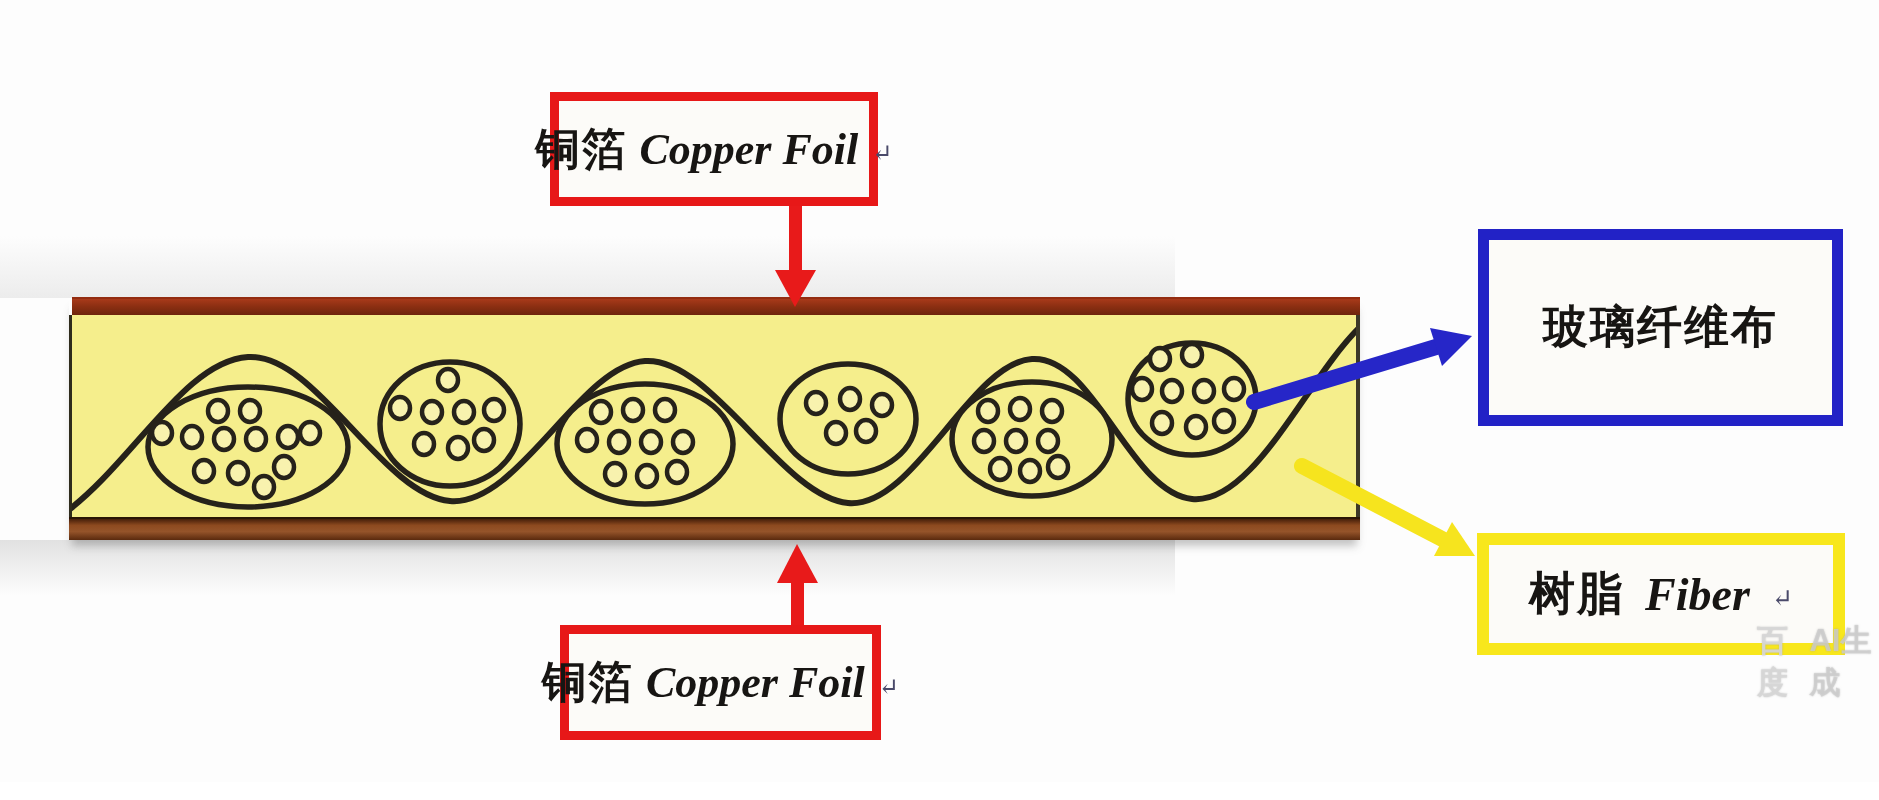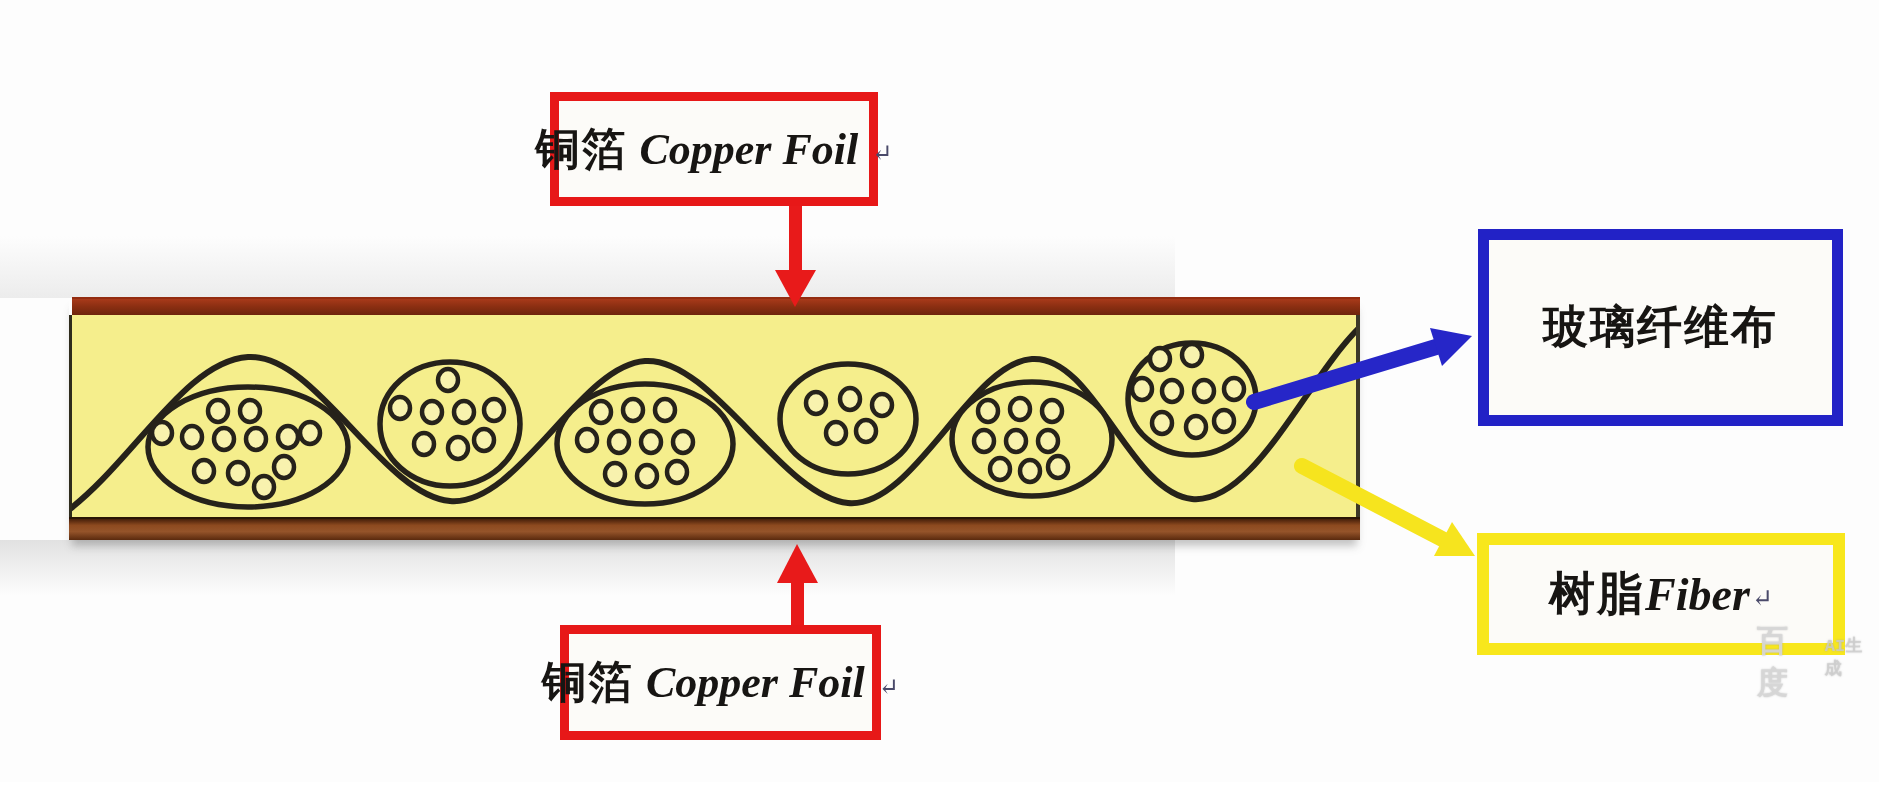--- a/index.html
+++ b/index.html
@@ -22,39 +22,39 @@
     background:#f5ee8c;border-left:3px solid #2e2b1c;border-right:4px solid #3c3828;
     box-sizing:border-box;}
   #strip-bottom{position:absolute;left:0;right:0;bottom:0;height:23px;
     background:linear-gradient(#461f0a 0%,#8d4a1f 30%,#95542a 60%,#5a2a0e 100%);
     border-top:2px solid #2a1505;box-sizing:border-box;}
   #weave{position:absolute;left:0;top:0;width:100%;height:100%;}
 
   
   .label-box{position:absolute;display:flex;align-items:center;justify-content:center;
     background:#fcfbf8;box-sizing:border-box;font-weight:bold;color:#171513;
-    white-space:nowrap;}
+    white-space:nowrap;gap:20px;}
   .cn{letter-spacing:2px;}
   .en{font-family:"Liberation Serif","DejaVu Serif",serif;font-style:italic;}
   .ret{font-size:.55em;color:#4a4a6a;font-weight:normal;margin-left:2px;transform:translateY(4px);}
   #box-copper-top{left:550px;top:92px;width:328px;height:114px;border:9px solid #e71818;font-size:44px;gap:12px;}
   #box-copper-bottom{left:560px;top:625px;width:321px;height:115px;border:9px solid #e71818;font-size:44px;gap:12px;}
   #box-glass{left:1478px;top:229px;width:365px;height:197px;border:11px solid #2222c6;
     flex-direction:column;font-size:45px;line-height:1.18;}
   #box-resin{left:1477px;top:533px;width:368px;height:122px;border:12px solid #f8e71c;font-size:46px;}
 
   
   #arrows{position:absolute;left:0;top:0;width:1879px;height:800px;pointer-events:none;}
 
   
   #watermark{position:absolute;left:1757px;top:620px;display:flex;align-items:baseline;gap:6px;
-    font-family:Liberation Mono, monospace;font-weight:bold;
+    font-family:Liberation Sans, sans-serif;font-weight:bold;
     color:rgba(215,215,215,.9);text-shadow:0 0 2px rgba(160,160,160,.6);}
   #watermark .brand{font-size:31px;}
-  #watermark .suffix{font-size:17px;color:rgba(205,205,205,.75);}
+  #watermark .suffix{font-size:31px;color:rgba(205,205,205,.75);}
 </style>
 </head>
 <body>
 
 <div id="stage">
 
   <div id="band-top" class="bg-band"></div>
   <div id="band-bottom" class="bg-band"></div>
 
   <div id="board">

